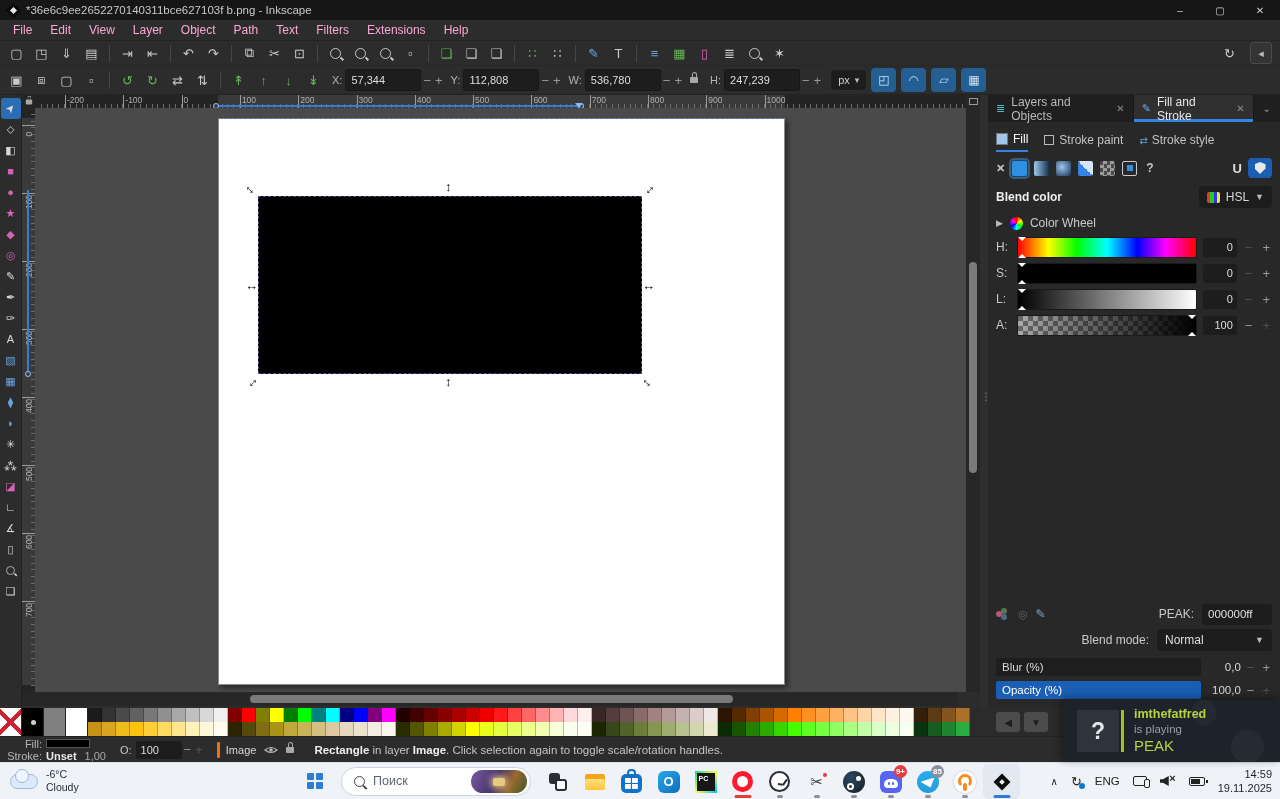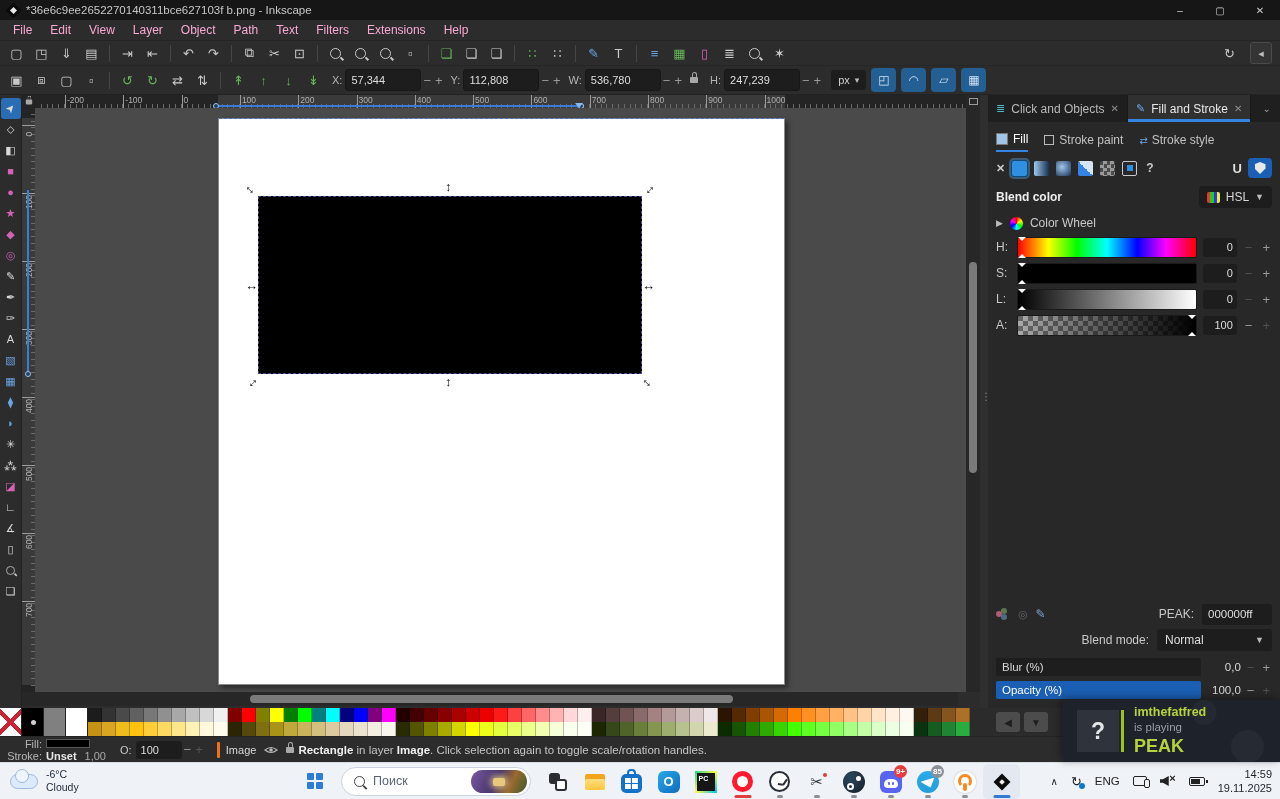--- a/index.html
+++ b/index.html
@@ -179,32 +179,32 @@
   .fs-label{text-align:right;color:#b5b5b5;}
   #fill-swatch{width:42px;height:7px;background:#000;border:1px solid #555;}
   #stroke-cell{display:flex;gap:8px;align-items:center;}
   #stroke-unset{font-weight:bold;color:#e8e8e8;}
   #stroke-width{color:#a8a8a8;}
   #o-group{display:flex;align-items:center;margin-left:14px;}
   #o-box{width:36px;height:18px;background:#1d1d1d;border-radius:3px;display:flex;align-items:center;padding:0 5px;color:#dedede;margin-left:4px;}
   #layer-marker{width:3px;height:16px;background:#e8731a;border-radius:1px;margin-left:12px;}
   #layer-name{margin-left:6px;color:#d8d8d8;}
   .sb-ic{margin-left:8px;display:flex;align-items:center;}
-  #sb-msg{margin-left:4px;color:#c4c4c4;font-size:11.5px;white-space:nowrap;}
+  #sb-msg{margin-left:20px;color:#c4c4c4;font-size:11.5px;white-space:nowrap;}
   #sb-msg b{color:#efefef;}
 
   
   #notif{position:absolute;left:1063px;top:700px;width:217px;height:62px;background:#1d222b;z-index:20;border-radius:3px 0 0 0;box-shadow:-2px -2px 8px rgba(0,0,0,.4);display:flex;align-items:center;
     background-image:radial-gradient(circle at 85% 75%,rgba(255,255,255,.04) 0 16px,transparent 17px),radial-gradient(circle at 65% 20%,rgba(255,255,255,.03) 0 12px,transparent 13px);}
   #notif-avatar{width:42px;height:42px;background:#2e333c;margin-left:14px;display:flex;align-items:center;justify-content:center;color:#e4e6e9;font-size:23px;font-weight:bold;}
   #notif-bar{width:3px;height:42px;background:#9ec41b;margin-left:2px;}
   #notif-text{margin-left:10px;line-height:1.25;}
   #notif-user{color:#b5d33e;font-weight:bold;font-size:12.5px;}
   #notif-action{color:#9aa0a6;font-size:11.5px;}
-  #notif-game{color:#b5d33e;font-weight:bold;font-size:18px;}
+  #notif-game{color:#b5d33e;font-weight:normal;font-size:15px;}
 
   
   #taskbar{position:absolute;left:0;top:762px;width:1280px;height:37px;background:#eff3f8;border-top:1px solid #d9dee6;box-sizing:border-box;}
   #weather{position:absolute;left:10px;top:0;height:100%;display:flex;align-items:center;gap:8px;}
   .cloud{width:26px;height:13px;background:#dceafc;border-radius:8px;position:relative;border:1px solid #9db8d8;}
   .cloud::before{content:'';position:absolute;left:4px;top:-6px;width:12px;height:12px;background:#eef5ff;border-radius:50%;border:1px solid #9db8d8;}
   #weather-txt{font-size:10.5px;color:#1f2937;line-height:1.25;}
   #tb-center{position:absolute;left:296px;top:0;height:100%;display:flex;align-items:center;gap:8px;}
   #startbtn{width:37px;height:100%;display:flex;align-items:center;justify-content:center;}
   .start-grid{width:16px;height:16px;display:grid;grid-template-columns:1fr 1fr;grid-template-rows:1fr 1fr;gap:2px;}
@@ -628,21 +628,21 @@
     </div>
   <div id="scroll-corner"></div>
 
   <div id="gutter">
       <span id="gutter-handle">⋮</span>
     </div>
   <div id="dock">
     <div id="docktabs">
       <div class="docktab">
         <span class="layers-glyph">≣</span>
-        <span>Click and Objects</span>
+        <span>Layers and Objects</span>
         <span class="tabx">✕</span>
       </div>
       <div class="docktab active">
         <span class="fs-glyph">✎</span>
         <span>Fill and Stroke</span>
         <span class="tabx">✕</span>
       </div>
       <div class="dock-chevron">⌄</div>
     </div>
     <div id="dockbody">

